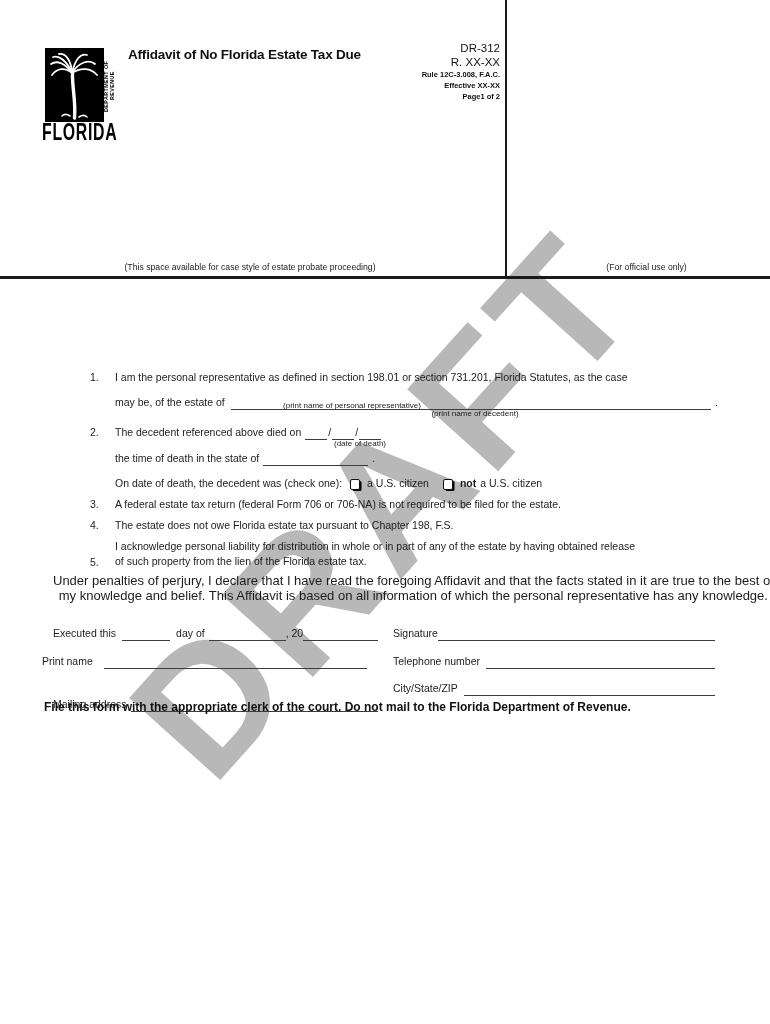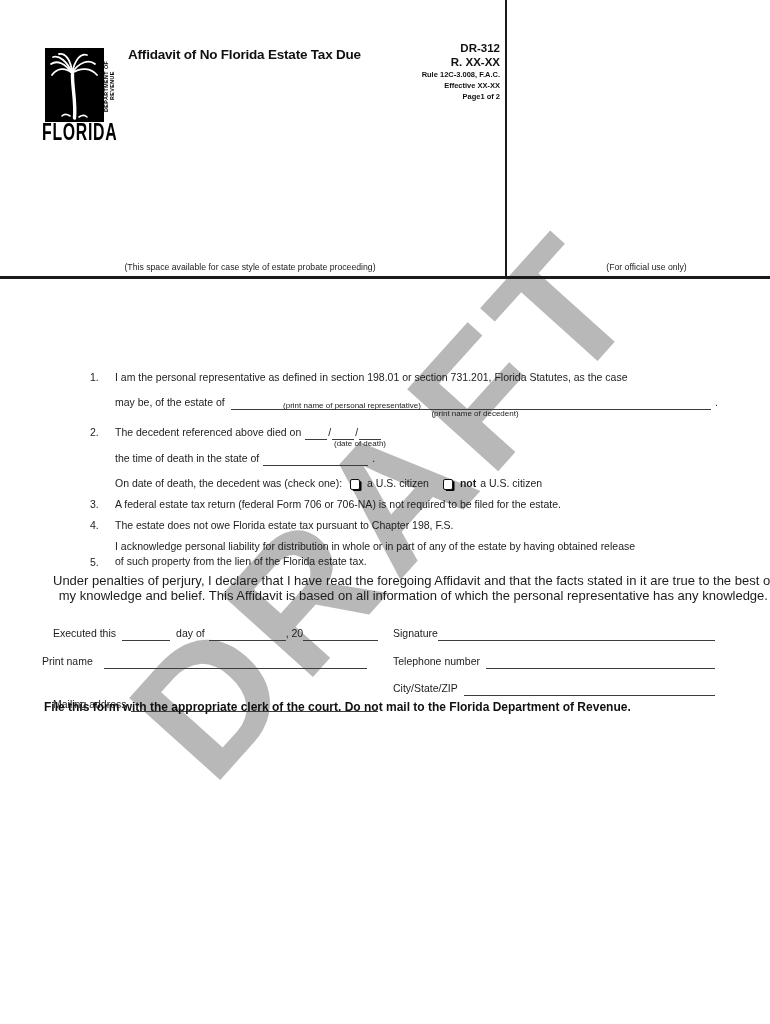--- a/index.html
+++ b/index.html
@@ -29,21 +29,21 @@
   .logo-state {
     position:absolute; left:42px; top:119px; z-index:2;
     font-size:22px; font-weight:bold; letter-spacing:1px; color:#000;
     transform:scale(0.72,1.05); transform-origin:left top; white-space:nowrap;
   }
   .doc-title {
     position:absolute; left:128px; top:47px; z-index:2;
     font-size:13.5px; font-weight:bold; letter-spacing:-0.2px; color:#111; white-space:nowrap;
   }
   .hdr-right { position:absolute; left:280px; top:41px; width:220px; text-align:right; z-index:2; color:#111; }
-  .hdr-right .big  { font-size:11.5px; font-weight:bold; line-height:14px; }
+  .hdr-right .big  { font-size:11.5px; font-weight:normal; line-height:14px; }
   .hdr-right .small{ font-size:7.5px;  font-weight:bold; line-height:11px; }
   
   .caption { position:absolute; top:262px; font-size:8.7px; color:#222; text-align:center; z-index:2; white-space:nowrap; }
   .cap-left  { left:100px; width:300px; }
   .cap-right { left:584px; width:125px; }
   
   .row {
     position:absolute; display:flex; align-items:flex-end; z-index:2;
     font-size:10.5px; line-height:13px; color:#1c1c1c; white-space:nowrap;
   }

